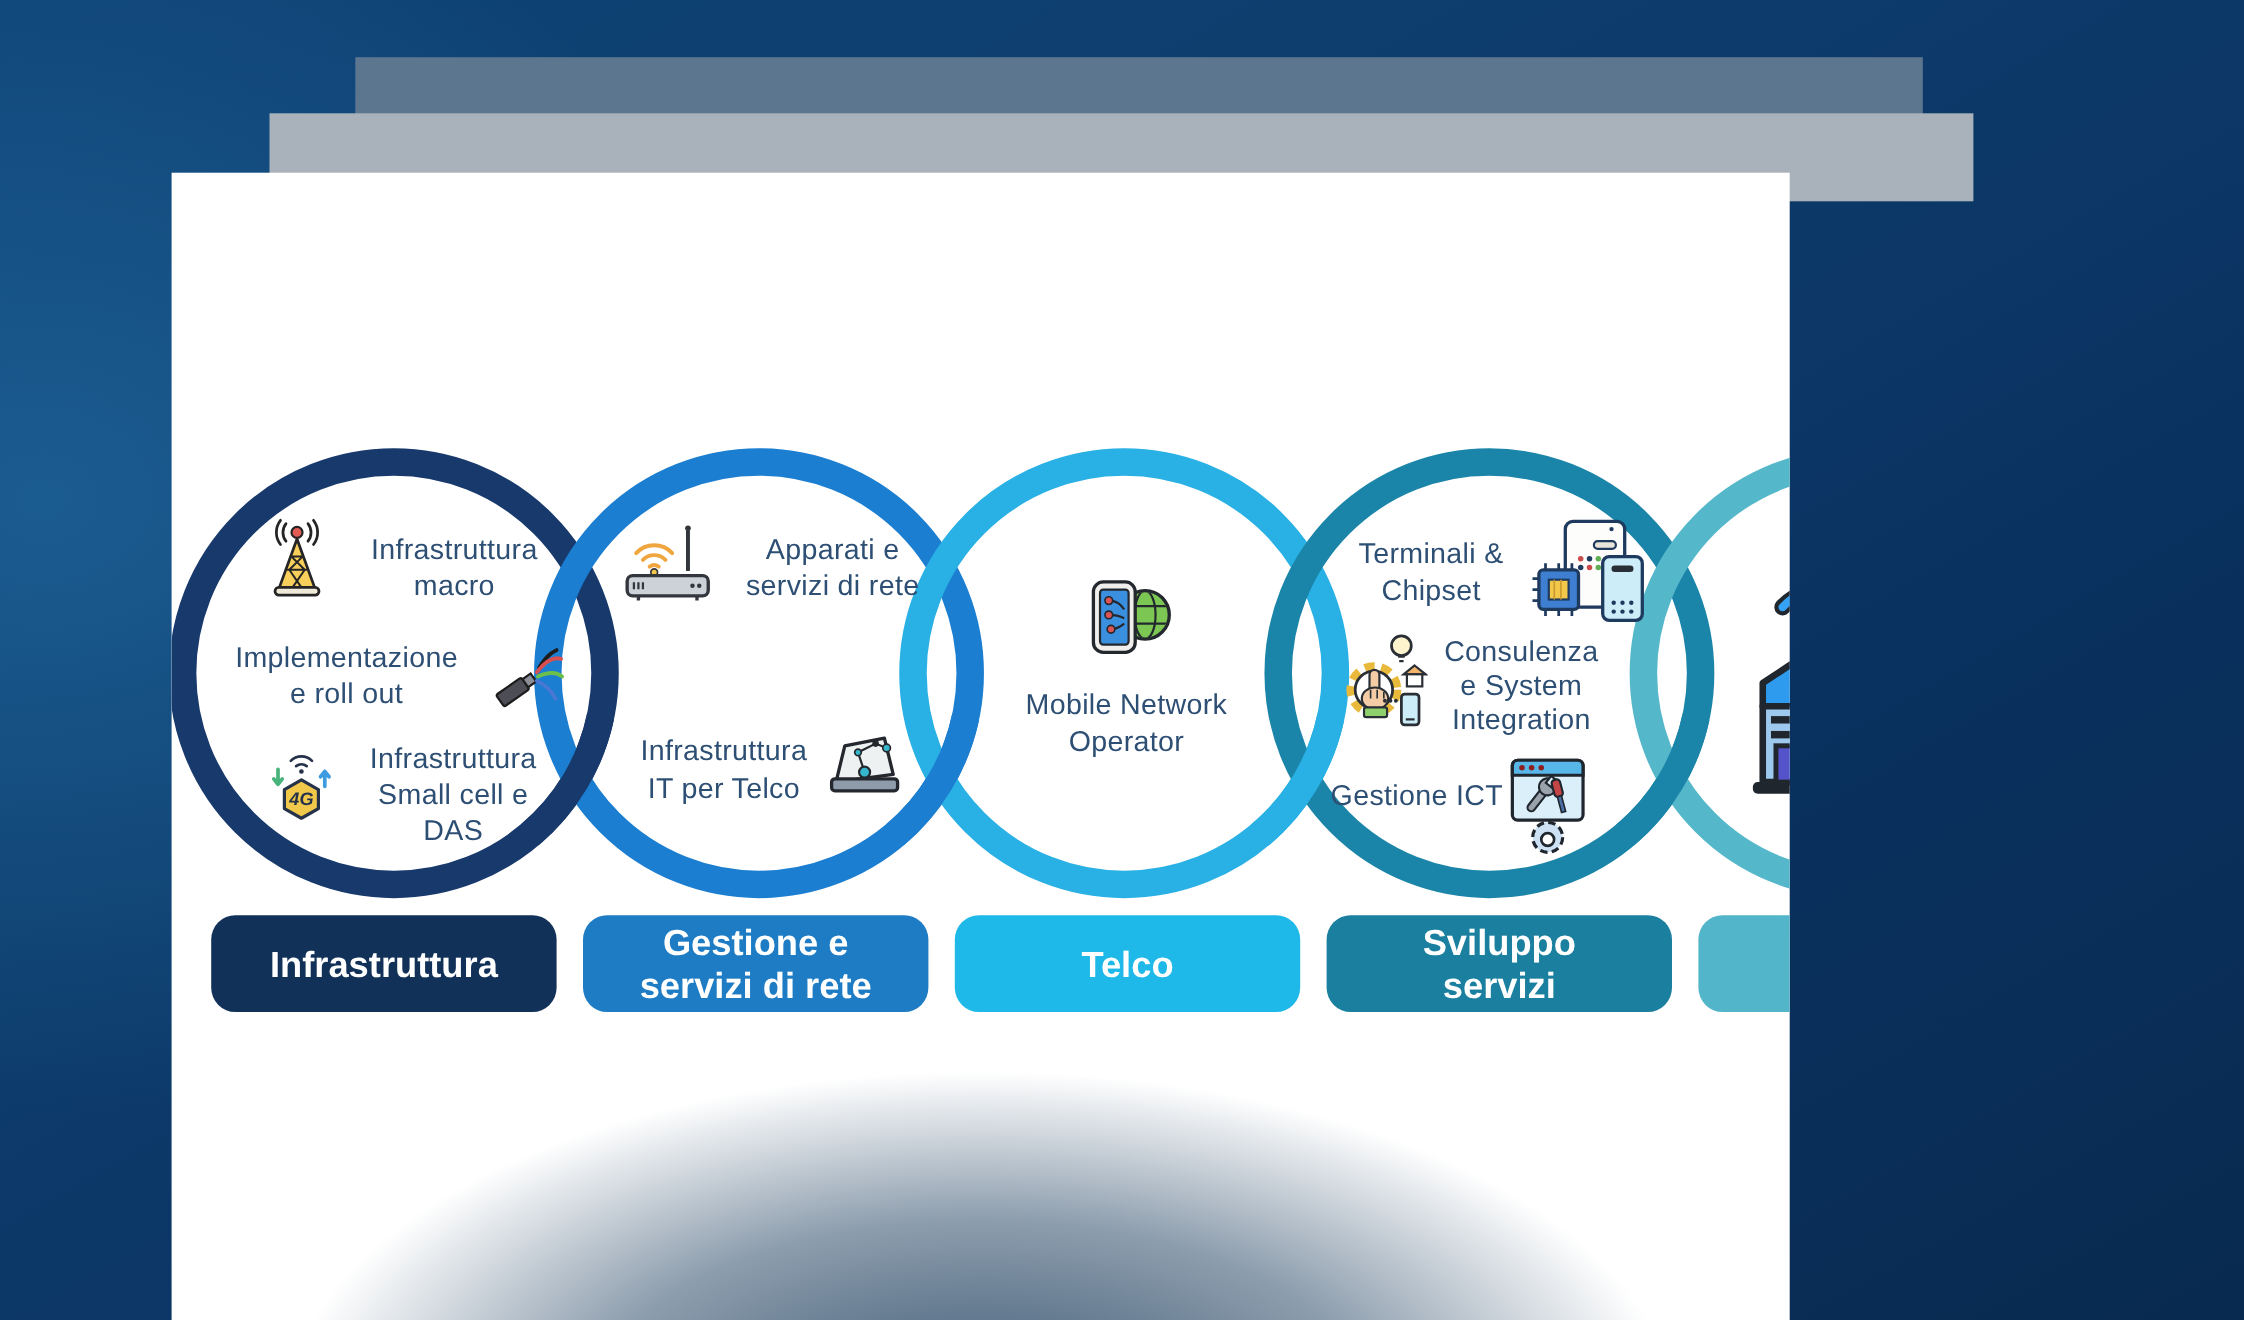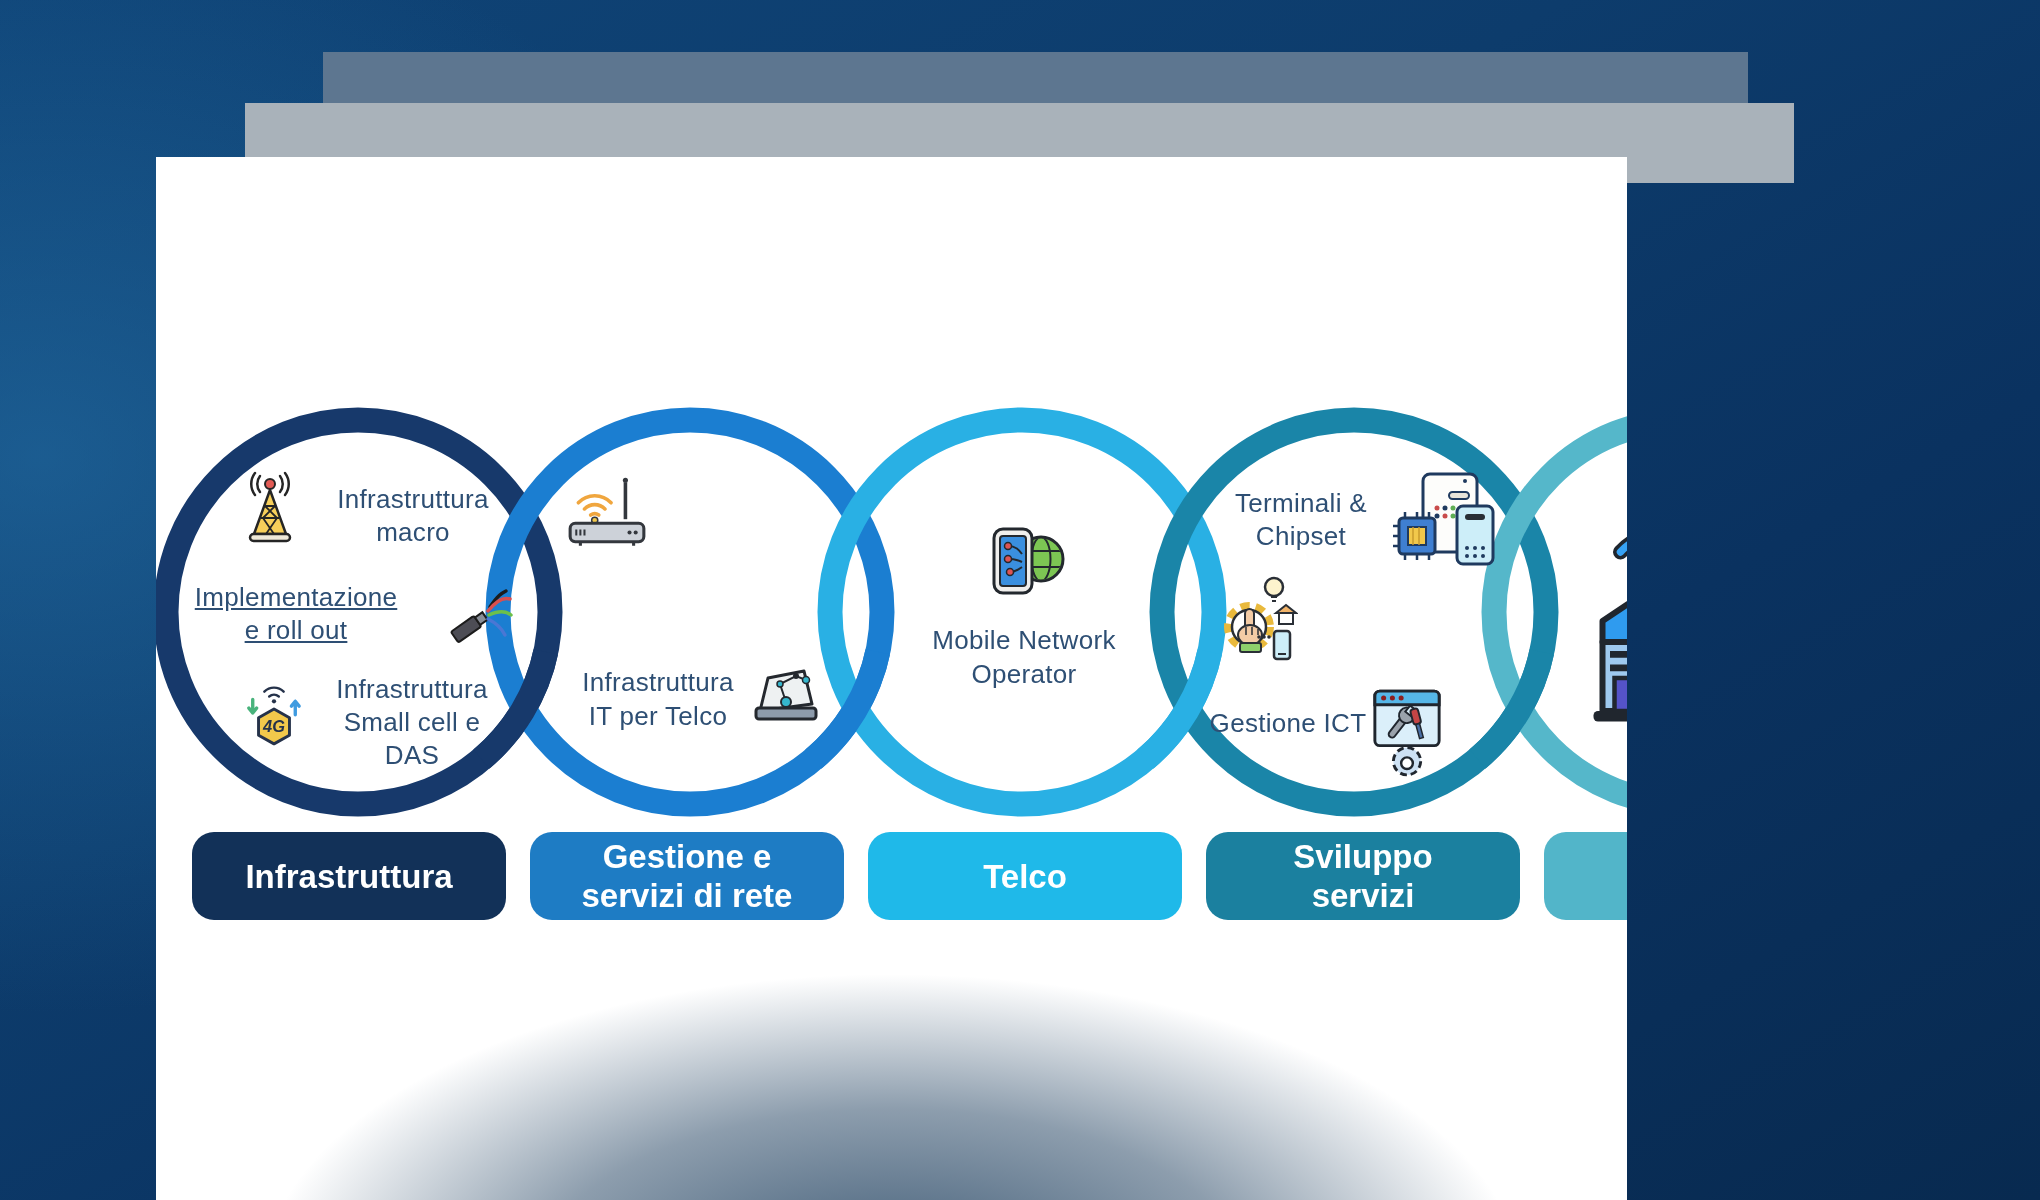--- a/index.html
+++ b/index.html
@@ -68,21 +68,21 @@
         </g>
         <polygon points="30,18 14,62 46,62" fill="#f7cf5a" stroke="#252525" stroke-width="2.5" stroke-linejoin="round"></polygon>
         <path d="M25 34 L35 34 M21 46 L39 46 M25 34 L37 46 M35 34 L23 46 M23 46 L34 62 M37 46 L26 62" stroke="#252525" stroke-width="1.8" fill="none"></path>
         <circle cx="30" cy="12" r="5" fill="#e25b55" stroke="#252525" stroke-width="2"></circle>
         <rect x="10" y="62" width="40" height="7" rx="3.5" fill="#efe9d8" stroke="#252525" stroke-width="2.5"></rect>
       </svg>
     </div>
     <div class="ctext" style="left:137px;top:326px;width:240px;">Infrastruttura
 macro</div>
 
-    <div class="ctext" style="left:10px;top:424px;width:260px;text-decoration:underline;">Implementazione
+    <div class="ctext" style="left:29px;top:424px;width:260px;">Implementazione
 e roll out</div>
     <div class="icon" style="left:292px;top:428px;width:66px;height:60px;">
       <svg viewBox="0 0 66 60">
         <g transform="rotate(-35 26 38)">
           <rect x="2" y="32" width="28" height="13" rx="2" fill="#4d4d55" stroke="#1c1c1c" stroke-width="2"></rect>
           <rect x="30" y="34" width="9" height="9" fill="#8a8f98" stroke="#1c1c1c" stroke-width="2"></rect>
         </g>
         <g fill="none" stroke-width="3.5" stroke-linecap="round">
           <path d="M42 22 C50 10 54 8 58 6" stroke="#1c1c1c"></path>
           <path d="M40 26 C48 16 56 12 62 14" stroke="#d94f4f"></path>
@@ -119,20 +119,22 @@
             <path d="M26 42 a7 7 0 0 1 8 0"></path>
         </g>
         <circle cx="30" cy="47" r="3" fill="#f2c84b" stroke="#33373d" stroke-width="1.5"></circle>
         <rect x="6" y="50" width="72" height="18" rx="5" fill="#cdd2d9" stroke="#33373d" stroke-width="3"></rect>
         <circle cx="64" cy="59" r="2" fill="#33373d"></circle>
           <circle cx="70" cy="59" r="2" fill="#33373d"></circle>
         <path d="M12 56 v6 M16 56 v6 M20 56 v6" stroke="#33373d" stroke-width="2"></path>
         <path d="M16 68 v4 M68 68 v4" stroke="#33373d" stroke-width="3"></path>
       </svg>
     </div>
+    <div class="ctext" style="left:481px;top:326px;width:240px;">Apparati e
+servizi di rete</div>
 
     <div class="ctext" style="left:382px;top:508px;width:240px;line-height:34px;">Infrastruttura
 IT per Telco</div>
     <div class="icon" style="left:597px;top:505px;width:66px;height:62px;">
       <svg viewBox="0 0 66 62">
         <polygon points="15,16 51,9 59,42 7,49" fill="#eef1f2" stroke="#24282e" stroke-width="3" stroke-linejoin="round"></polygon>
         <rect x="3" y="46" width="60" height="11" rx="3" fill="#8d9bab" stroke="#24282e" stroke-width="3"></rect>
         <g stroke="#24282e" stroke-width="2" fill="none">
             <path d="M33 40 L27 22 L43 14 L53 18"></path>
           </g>
@@ -215,20 +217,23 @@
         <path d="M53 22 h6 M54 26 h4" stroke="#2a2f36" stroke-width="2"></path>
         <polygon points="68,30 78,38 58,38" fill="#f2b46a" stroke="#2a2f36" stroke-width="2"></polygon>
         <rect x="61" y="38" width="14" height="11" fill="#ffffff" stroke="#2a2f36" stroke-width="2"></rect>
         <rect x="56" y="56" width="16" height="28" rx="3" fill="#cdeef9" stroke="#2a2f36" stroke-width="2.5"></rect>
         <line x1="60" y1="79" x2="68" y2="79" stroke="#2a2f36" stroke-width="2"></line>
         <circle cx="41" cy="62" r="1.8" fill="#2a2f36"></circle>
           <circle cx="46" cy="62" r="1.8" fill="#2a2f36"></circle>
           <circle cx="51" cy="62" r="1.8" fill="#2a2f36"></circle>
       </svg>
     </div>
+    <div class="ctext" style="left:1107px;top:420px;width:240px;line-height:31px;">Consulenza
+e System
+Integration</div>
 
     <div class="ctext" style="left:1022px;top:550px;width:220px;">Gestione ICT</div>
     <div class="icon" style="left:1214px;top:528px;width:74px;height:96px;">
       <svg viewBox="0 0 76 98">
         <rect x="5" y="6" width="66" height="56" rx="5" fill="#dbeffa" stroke="#20262e" stroke-width="3"></rect>
         <path d="M5 20 v-9 a5 5 0 0 1 5 -5 h56 a5 5 0 0 1 5 5 v9 z" fill="#56b7e8" stroke="#20262e" stroke-width="3"></path>
         <circle cx="14" cy="13" r="2.6" fill="#8d1f1f"></circle>
           <circle cx="23" cy="13" r="2.6" fill="#8d1f1f"></circle>
           <circle cx="32" cy="13" r="2.6" fill="#8d1f1f"></circle>
         <g transform="rotate(38 30 40)">

